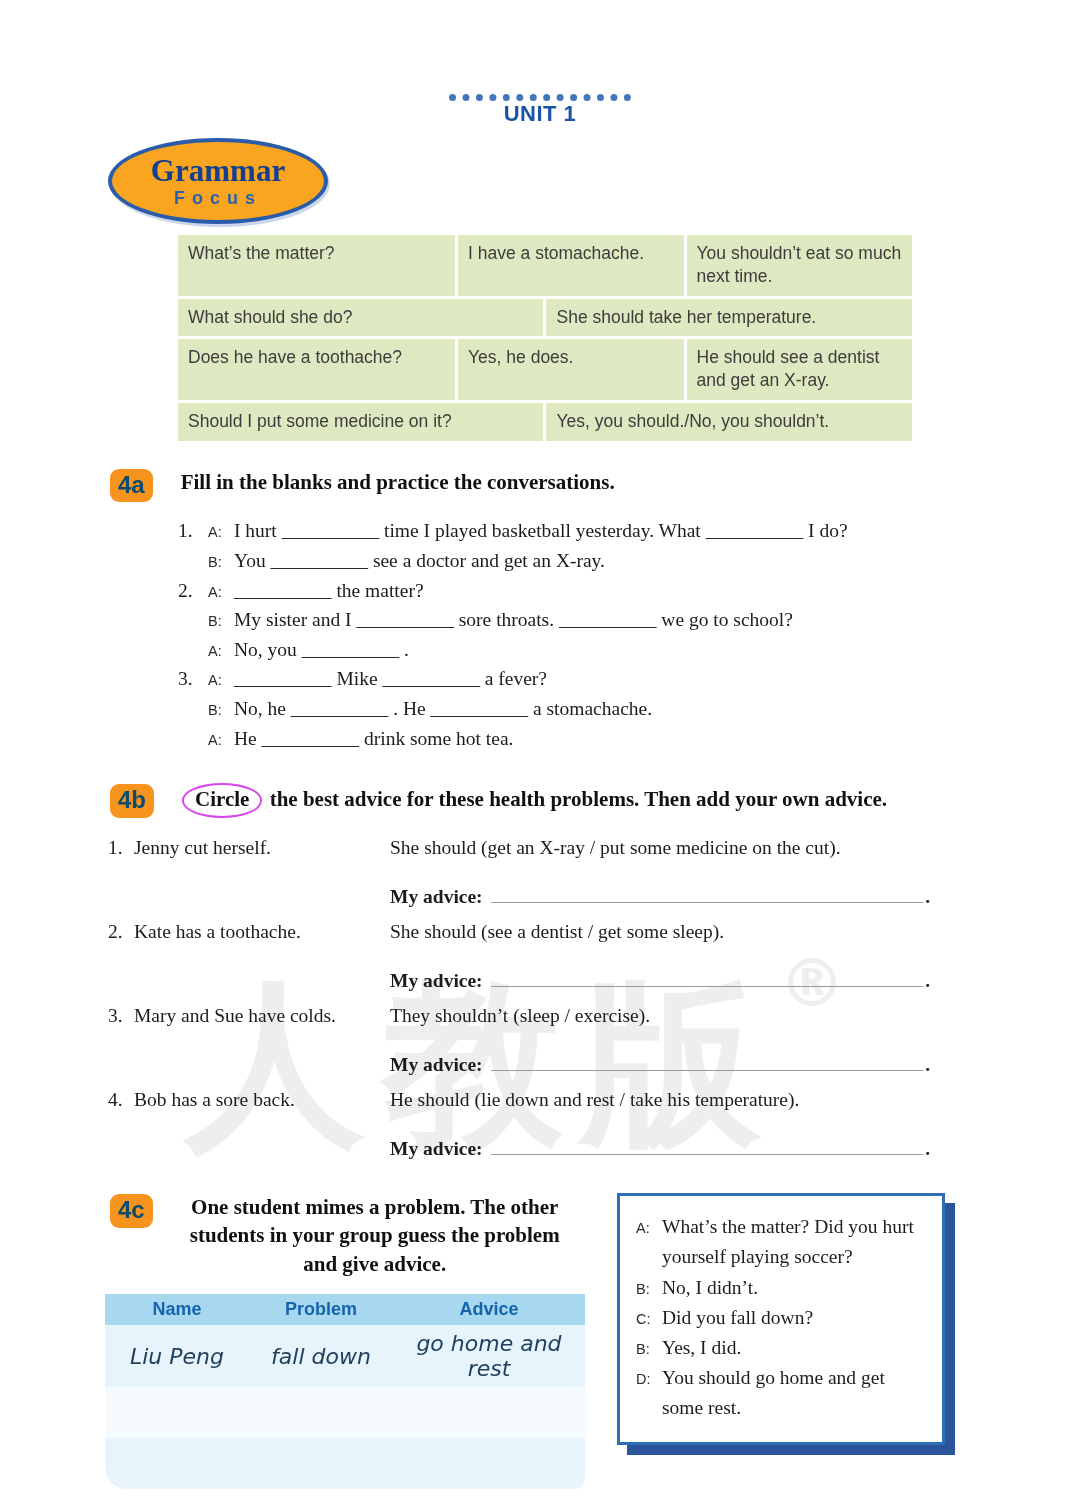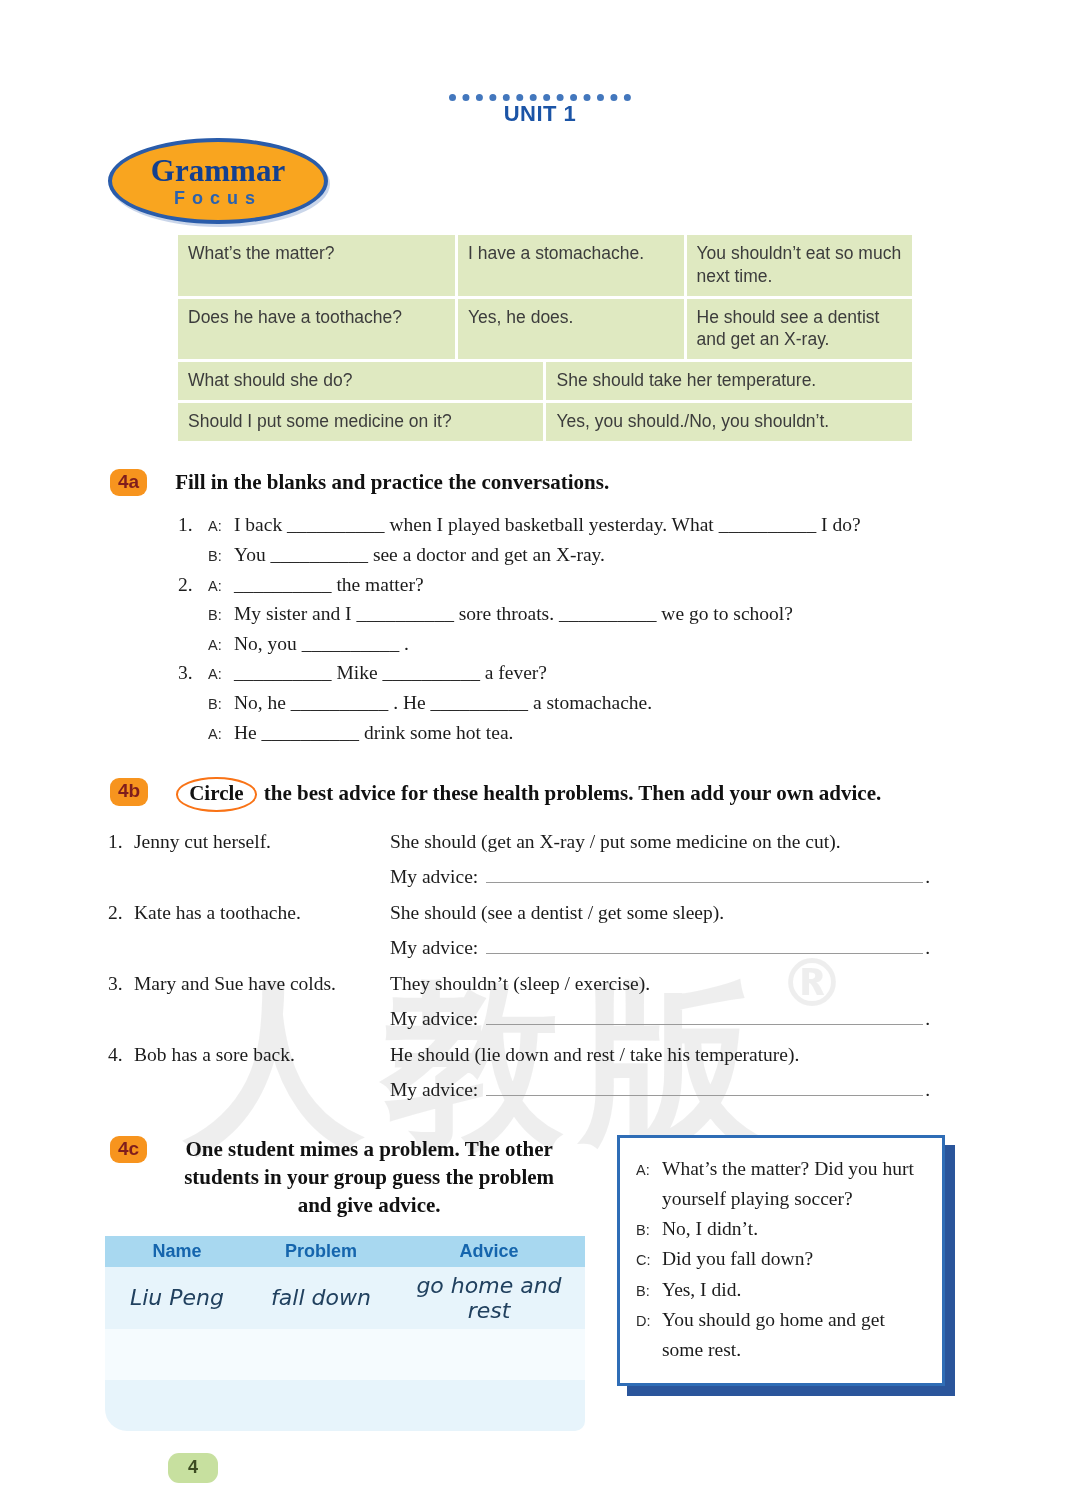--- a/index.html
+++ b/index.html
@@ -54,22 +54,22 @@
   .gf-table td {
     background:#dfe9c1; border:3px solid #ffffff;
     font-family:"Liberation Sans", sans-serif; font-size:17.5px; color:#3c3c3c;
     padding:7px 10px 8px; vertical-align:top; line-height:1.3;
   }
 
   
   .section { margin-left:110px; }
   .sec-header { display:flex; align-items:flex-start; gap:28px; }
   .sec-badge {
-    flex:0 0 auto; background:#f7941e; color:#7f1d1d;
-    font-family:"Liberation Sans", sans-serif; font-weight:bold; font-size:19px;
+    flex:0 0 auto; background:#f7941e; color:#0c4a6e;
+    font-family:"Liberation Sans", sans-serif; font-weight:bold; font-size:24px;
     padding:2px 8px 3px; border-radius:9px; line-height:1.2; margin-top:1px;
   }
   .sec-title {
     margin:0; font-family:"Liberation Serif", serif; font-weight:bold;
     font-size:21px; color:#111; line-height:1.35;
   }
 
   
   .conv-list { margin:14px 0 0 68px; width:715px; }
   .conv-line {
@@ -77,30 +77,30 @@
     font-size:19.5px; line-height:1.52; color:#1c1c1c;
   }
   .conv-num { }
   .spk {
     font-family:"Liberation Sans", sans-serif; font-size:14.5px;
     color:#2b2b2b; padding-top:5px;
   }
 
   
   .circled {
-    display:inline-block; border:2px solid #f97316; border-radius:50%;
+    display:inline-block; border:2px solid #d946ef; border-radius:50%;
     padding:0 11px 2px; margin-right:2px;
   }
   .sec4b-title-wrap { max-width:752px; }
   .hb-list { margin:16px 0 0 0; width:822px; }
   .hb-item { display:flex; margin-bottom:7px; font-size:19.5px; line-height:1.45; }
   .hb-left { width:282px; display:flex; }
   .hb-num { width:26px; flex:0 0 auto; }
   .hb-right { flex:1; }
-  .my-advice { display:flex; align-items:baseline; margin-top:7px; }
+  .my-advice { display:flex; align-items:baseline; margin-top:20px;font-weight:bold; }
   .advice-blank { flex:1; border-bottom:1.4px solid #9a9a9a; height:1.05em; margin-left:8px; }
   .advice-period { margin-left:2px; }
 
   
   .sec4c { display:flex; margin:30px 60px 0 105px; gap:32px; }
   .sec4c-left { width:480px; }
   .sec4c-left .sec-header { margin-left:5px;text-align:center; }
   .sec4c-title { max-width:388px; }
 
   .mime-wrap { margin-top:16px; border-radius:0 0 10px 22px; overflow:hidden; }
@@ -166,45 +166,45 @@
         <col class="c3">
         <col class="c4">
       </colgroup>
     <tbody>
       <tr>
         <td>What’s the matter?</td>
         <td colspan="2">I have a stomachache.</td>
         <td>You shouldn’t eat so much next time.</td>
       </tr>
       <tr>
+        <td colspan="2">What should she do?</td>
+        <td colspan="2">She should take her temperature.</td>
+      </tr>
+      <tr>
         <td>Does he have a toothache?</td>
         <td colspan="2">Yes, he does.</td>
         <td>He should see a dentist and get an X-ray.</td>
-      </tr>
-      <tr>
-        <td colspan="2">What should she do?</td>
-        <td colspan="2">She should take her temperature.</td>
       </tr>
       <tr>
         <td colspan="2">Should I put some medicine on it?</td>
         <td colspan="2">Yes, you should./No, you shouldn’t.</td>
       </tr>
     </tbody>
   </table>
 
   <div class="section mt24">
     <div class="sec-header">
       <span class="sec-badge">4a</span>
       <h3 class="sec-title">Fill in the blanks and practice the conversations.</h3>
     </div>
     <div class="conv-list">
       <div class="conv-line">
         <span class="conv-num">1.</span>
         <span class="spk">A:</span>
-        <span class="conv-text">I back __________ when I played basketball yesterday. What __________ I do?</span>
+        <span class="conv-text">I hurt __________ time I played basketball yesterday. What __________ I do?</span>
       </div>
       <div class="conv-line">
         <span class="conv-num"></span>
         <span class="spk">B:</span>
         <span class="conv-text">You __________ see a doctor and get an X-ray.</span>
       </div>
       <div class="conv-line">
         <span class="conv-num">2.</span>
         <span class="spk">A:</span>
         <span class="conv-text">__________ the matter?</span>

